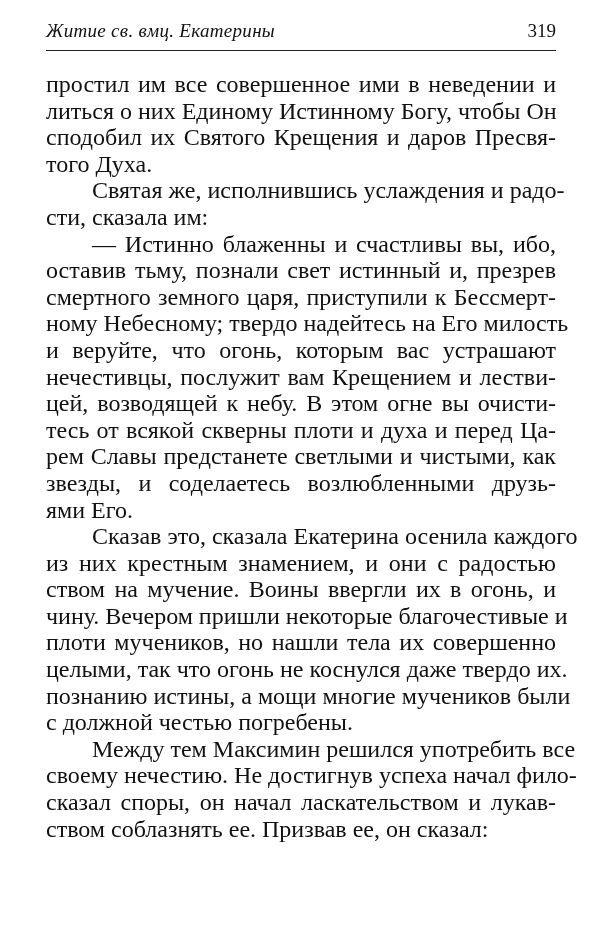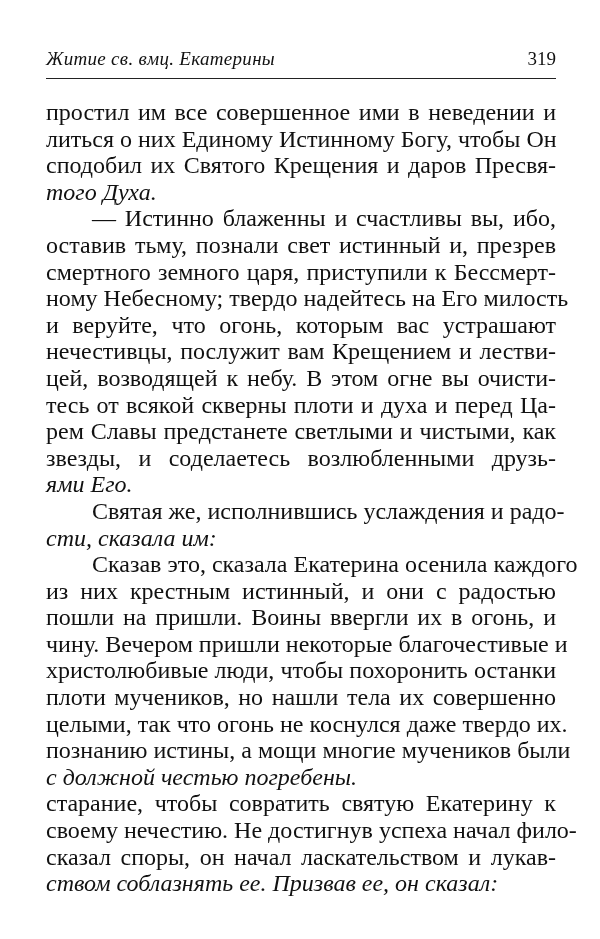--- a/index.html
+++ b/index.html
@@ -1,72 +1,71 @@
 <!DOCTYPE html>
 <html><head>
 <meta charset="utf-8">
 <style>
   html, body { margin: 0; padding: 0; background: #ffffff; }
   body { width: 600px; height: 939px; overflow: hidden; position: relative; color: #111; }
   .page { position: absolute; left: 46px; top: 20px; width: 510px; }
   .running-head { display: flex; justify-content: space-between; align-items: baseline;
-    font-family: "Liberation Serif", serif; font-size: 19px; height: 28px; margin-top: 28px; }
+    font-family: "Liberation Serif", serif; font-size: 19px; height: 28px; }
   .running-title { font-style: italic; letter-spacing: 0.3px; }
   .page-number { font-style: normal; font-family: Liberation Serif, serif; }
   .rule { border: 0; border-top: 1.5px solid #222; margin: 0; margin-top: 2px; }
   .body-text { margin-top: 20px; font-family: "Liberation Serif", serif; font-size: 24px;
     line-height: 26.6px; }
   .line { display: block; white-space: nowrap; text-align: justify; text-align-last: justify; height: 26.6px; }
-  .line.last { text-align-last: left; font-style: italic; }
+  .line.last { text-align-last: left; }
   .line.indent { padding-left: 46px; }
 </style>
 </head>
 <body>
 
 <div class="page">
   <div class="running-head">
     <span class="running-title">Житие св. вмц. Екатерины</span>
     <span class="page-number">319</span>
   </div>
   <hr class="rule">
   <div class="body-text" id="body-text">
       <div>
         <span class="line">простил им все совершенное ими в неведении и</span>
         <span class="line">литься о них Единому Истинному Богу, чтобы Он</span>
         <span class="line">сподобил их Святого Крещения и даров Пресвя-</span>
         <span class="line last">того Духа.</span>
       </div>
       <div>
+        <span class="line indent">Святая же, исполнившись услаждения и радо-</span>
+        <span class="line last">сти, сказала им:</span>
+      </div>
+      <div>
         <span class="line indent">— Истинно блаженны и счастливы вы, ибо,</span>
         <span class="line">оставив тьму, познали свет истинный и, презрев</span>
         <span class="line">смертного земного царя, приступили к Бессмерт-</span>
         <span class="line">ному Небесному; твердо надейтесь на Его милость</span>
         <span class="line">и веруйте, что огонь, которым вас устрашают</span>
         <span class="line">нечестивцы, послужит вам Крещением и лестви-</span>
         <span class="line">цей, возводящей к небу. В этом огне вы очисти-</span>
         <span class="line">тесь от всякой скверны плоти и духа и перед Ца-</span>
         <span class="line">рем Славы предстанете светлыми и чистыми, как</span>
         <span class="line">звезды, и соделаетесь возлюбленными друзь-</span>
         <span class="line last">ями Его.</span>
       </div>
       <div>
-        <span class="line indent">Святая же, исполнившись услаждения и радо-</span>
-        <span class="line last">сти, сказала им:</span>
-      </div>
-      <div>
         <span class="line indent">Сказав это, сказала Екатерина осенила каждого</span>
-        <span class="line">из них крестным истинный, и они с радостью</span>
-        <span class="line">пошли на пришли. Воины ввергли их в огонь, и</span>
+        <span class="line">из них крестным знамением, и они с радостью</span>
+        <span class="line">ством на мучение. Воины ввергли их в огонь, и</span>
         <span class="line">чину. Вечером пришли некоторые благочестивые и</span>
-        <span class="line">христолюбивые люди, чтобы похоронить останки</span>
         <span class="line">плоти мучеников, но нашли тела их совершенно</span>
         <span class="line">целыми, так что огонь не коснулся даже твердо их.</span>
         <span class="line">познанию истины, а мощи многие мучеников были</span>
         <span class="line last">с должной честью погребены.</span>
       </div>
       <div>
-        <span class="line">старание, чтобы совратить святую Екатерину к</span>
+        <span class="line indent">Между тем Максимин решился употребить все</span>
         <span class="line">своему нечестию. Не достигнув успеха начал фило-</span>
         <span class="line">сказал споры, он начал ласкательством и лукав-</span>
         <span class="line last">ством соблазнять ее. Призвав ее, он сказал:</span>
       </div>
     </div>
 </div>
 
 </body></html>

